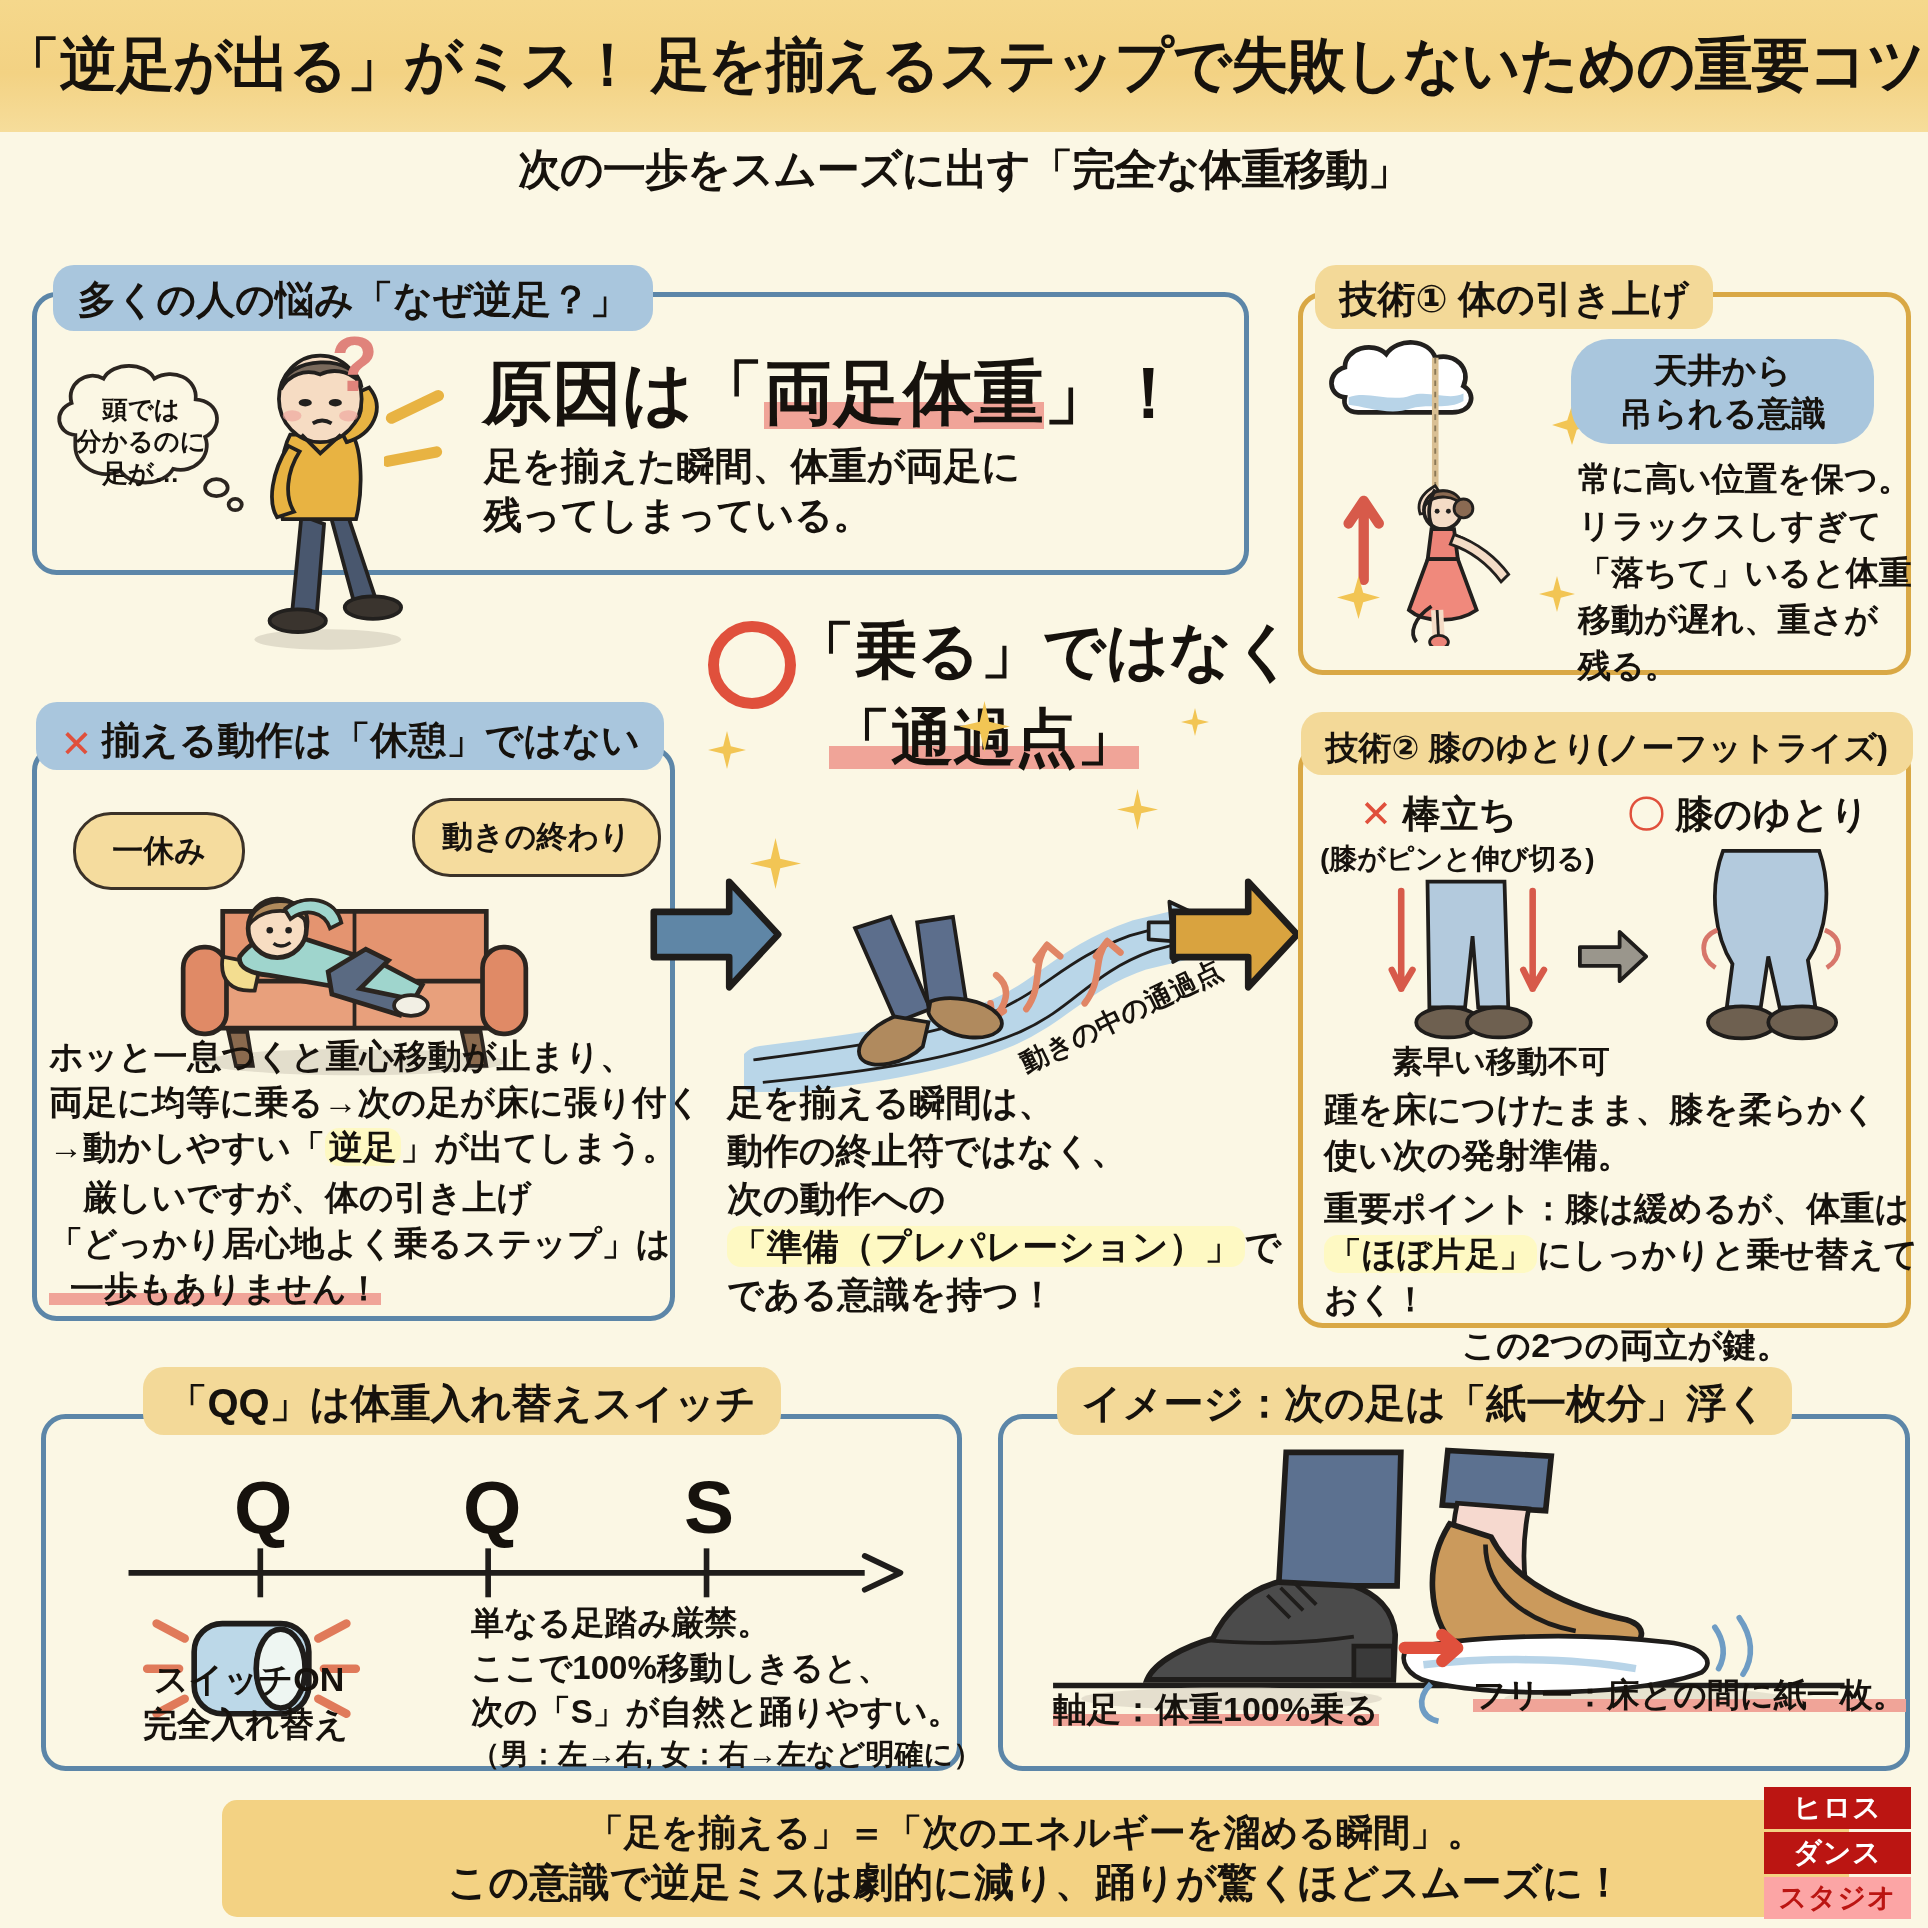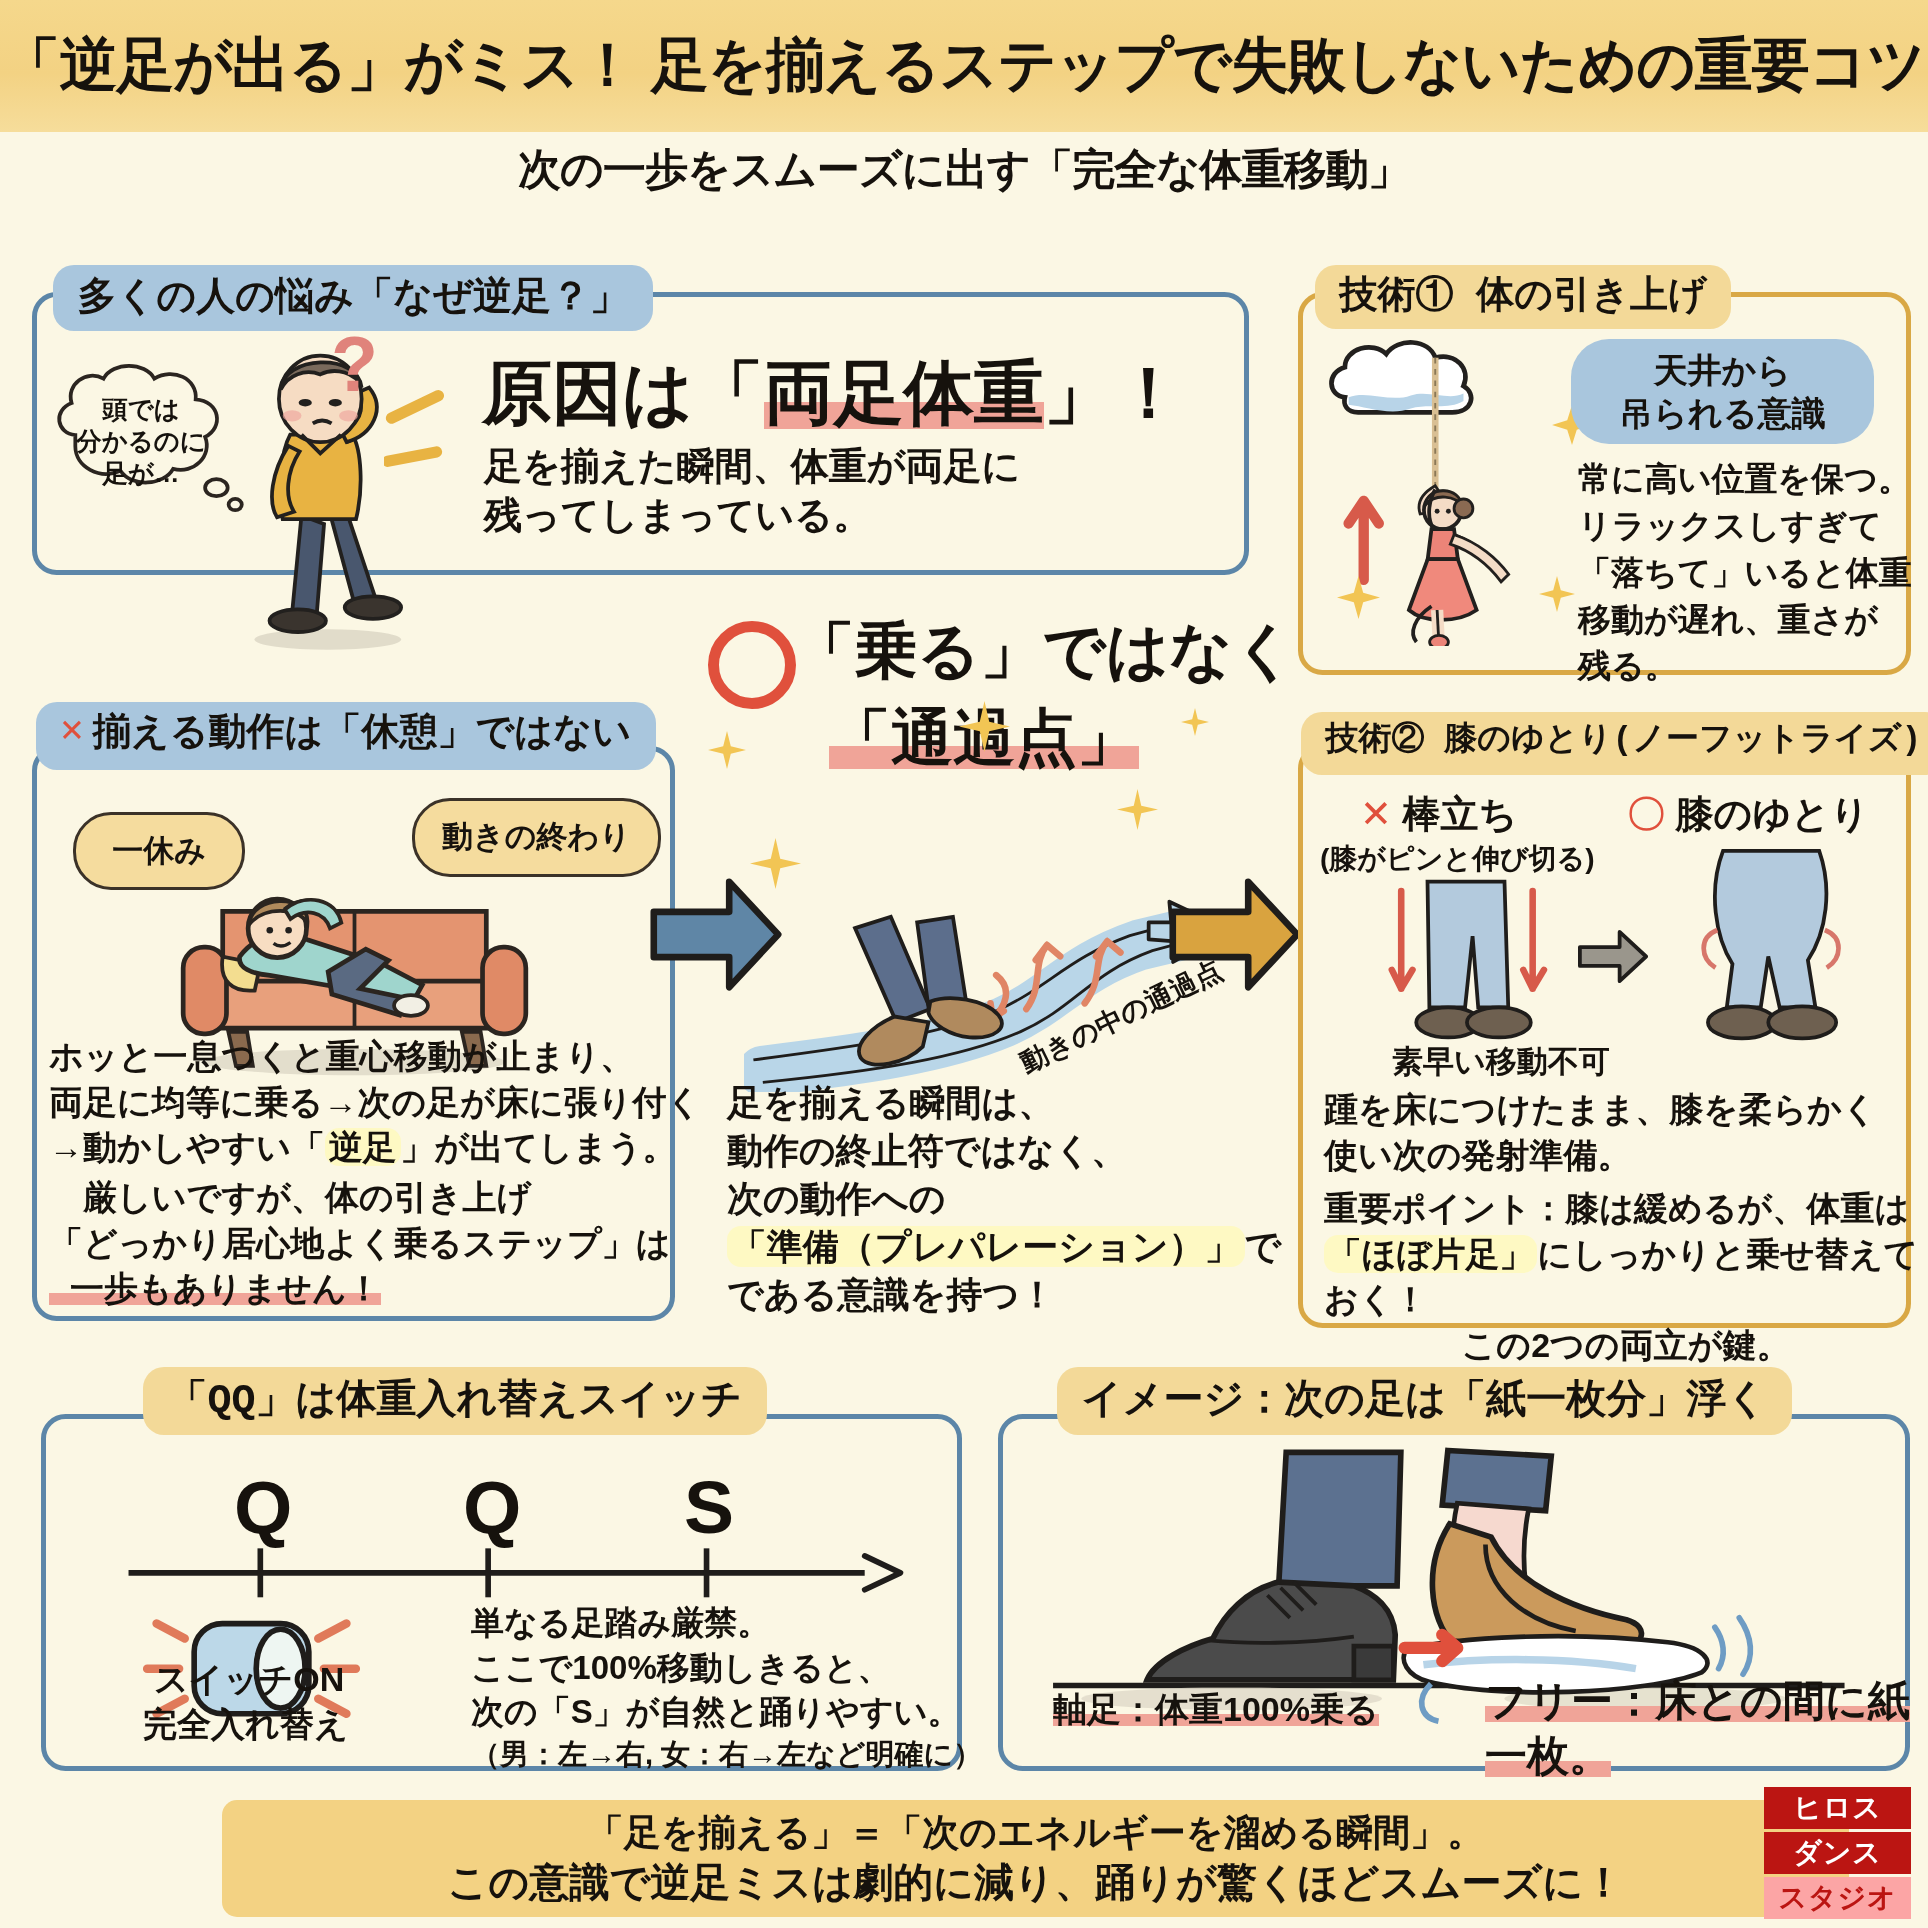--- a/index.html
+++ b/index.html
@@ -27,23 +27,22 @@
     font-size:43px;font-weight:bold;color:#16120d;letter-spacing:-0.9px;
   }
 
   
   .panel{position:absolute;border-radius:24.5px;background:#fbf7e4;}
   .panel.blue{border:5.6px solid #5c86a8;}
   .panel.gold{border:5.6px solid #d9a845;}
   .panel-title{
     position:absolute;border-radius:21px;
     font-weight:bold;color:#16120d;white-space:nowrap;
-    display:flex;align-items:flex-start;justify-content:center;
+    display:flex;align-items:flex-end;justify-content:center;
     padding:3.8px 24.5px;
-    font-family:Liberation Mono, monospace;
   }
   .pt-blue{background:#a9c6dd;}
   .pt-gold{background:#f3d998;}
 
   .body-text{
     position:absolute;color:#16120d;font-weight:bold;line-height:1.33;
   }
   .mark-red{color:#e0503c;font-weight:bold;}
   .hl-pink{background:linear-gradient(180deg,transparent 62%,#f0a498 62%,#f0a498 96%,transparent 96%);}
   .hl-yellow{background:#fef9c3;padding:0 3.8px;border-radius:14px;}
@@ -500,21 +499,21 @@
 
       <path d="M384 218 L440 218 M440 218 L424 204 M440 218 L424 232" fill="none" stroke="#e0503c" stroke-width="13" stroke-linecap="round" stroke-linejoin="round"></path>
 
       <path d="M412 256 C396 272 400 292 420 296" fill="none" stroke="#6e9cc4" stroke-width="6"></path>
     </svg>
   </div>
 
   <div class="body-text" style="left:1053px;top:1687px;font-size:34px;">
     <span class="hl-pink">軸足：体重100%乗る</span>
   </div>
-  <div class="body-text" style="left:1473px;top:1674px;font-size:42px;line-height:1.3;margin-left:12px;">
+  <div class="body-text" style="left:1473px;top:1674px;font-size:33px;line-height:1.3;">
     <div>
       <span class="hl-pink">フリー：床との間に紙一枚。</span>
     </div>
   </div>
 
   <div class="banner">
     <div class="l1">「足を揃える」＝「次のエネルギーを溜める瞬間」。</div>
     <div class="l2">この意識で逆足ミスは劇的に減り、踊りが驚くほどスムーズに！</div>
   </div>
 

